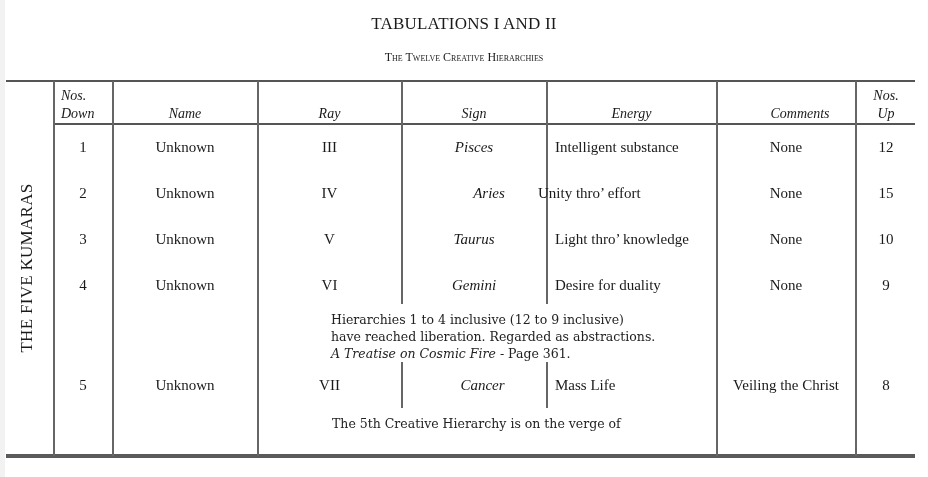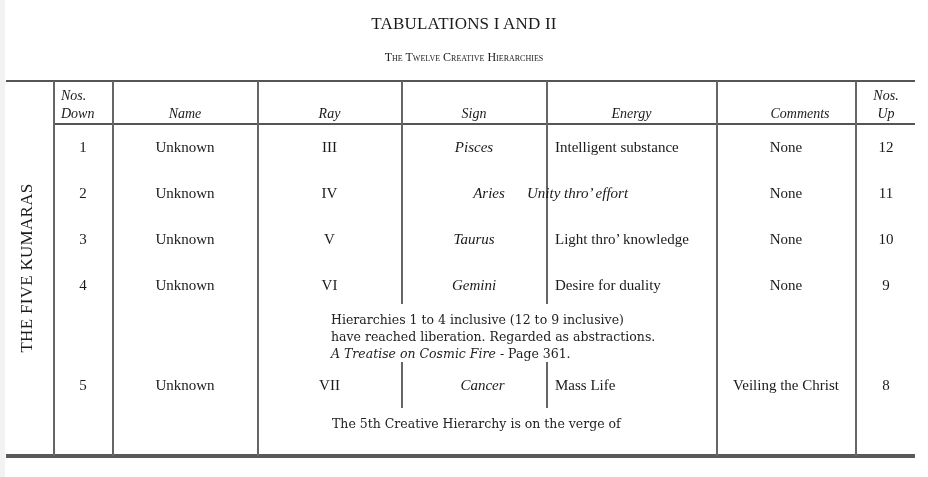--- a/index.html
+++ b/index.html
@@ -68,23 +68,23 @@
   <div class="cell" style="left:555px; top:139px;">Intelligent substance</div>
   <div class="cell c" style="left:717px; width:138px; top:139px;">None</div>
   <div class="cell c" style="left:856px; width:60px; top:139px;">12</div>
 </div>
 
 <div>
   <div class="cell c" style="left:54px; width:58px; top:185px;">2</div>
   <div class="cell c" style="left:113px; width:144px; top:185px;">Unknown</div>
   <div class="cell c" style="left:258px; width:143px; top:185px;">IV</div>
   <div class="cell c it" style="left:402px; width:174px; top:185px;">Aries</div>
-  <div class="cell" style="left:527px; top:185px;font-style:italic;">Unity thro’ effort</div>
+  <div class="cell" style="left:538px; top:185px;">Unity thro’ effort</div>
   <div class="cell c" style="left:717px; width:138px; top:185px;">None</div>
-  <div class="cell c" style="left:856px; width:60px; top:185px;">11</div>
+  <div class="cell c" style="left:856px; width:60px; top:185px;">15</div>
 </div>
 
 <div>
   <div class="cell c" style="left:54px; width:58px; top:231px;">3</div>
   <div class="cell c" style="left:113px; width:144px; top:231px;">Unknown</div>
   <div class="cell c" style="left:258px; width:143px; top:231px;">V</div>
   <div class="cell c it" style="left:402px; width:144px; top:231px;">Taurus</div>
   <div class="cell" style="left:555px; top:231px;">Light thro’ knowledge</div>
   <div class="cell c" style="left:717px; width:138px; top:231px;">None</div>
   <div class="cell c" style="left:856px; width:60px; top:231px;">10</div>

